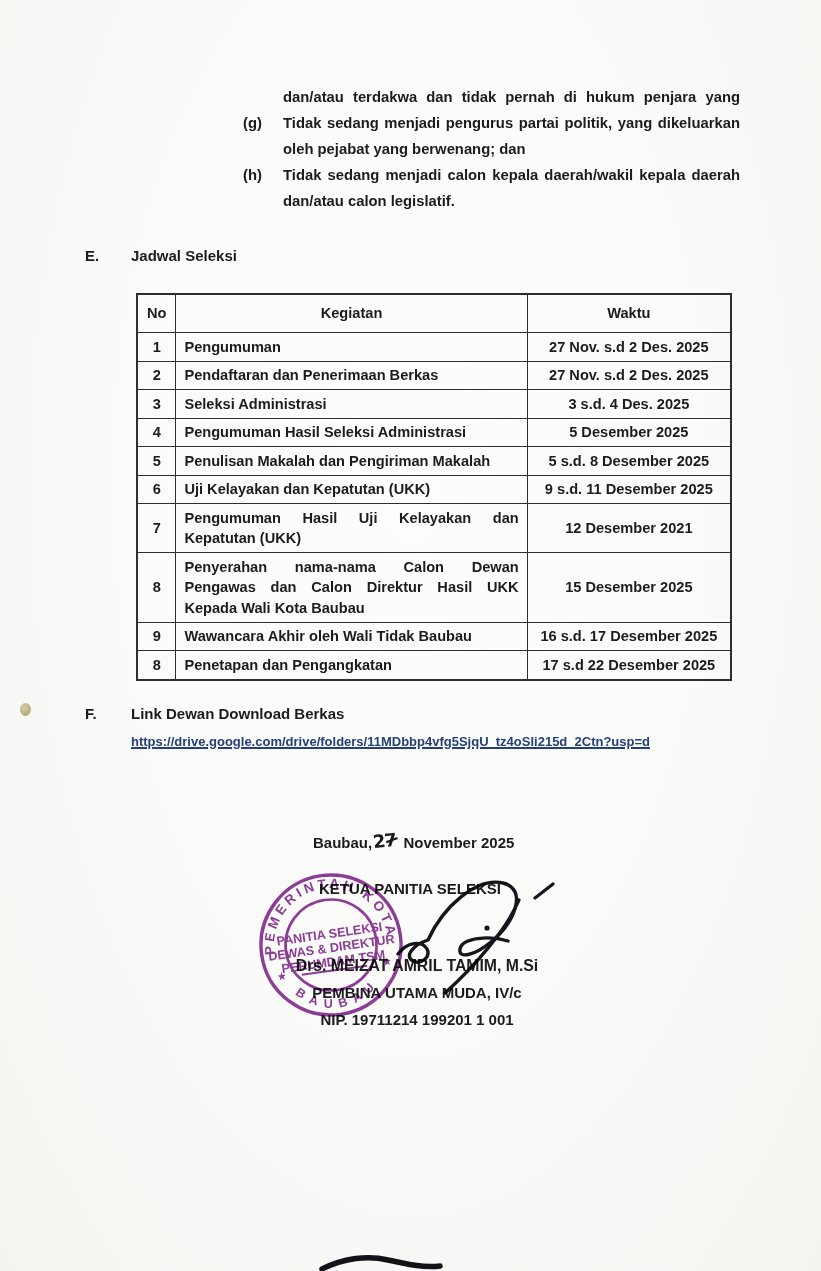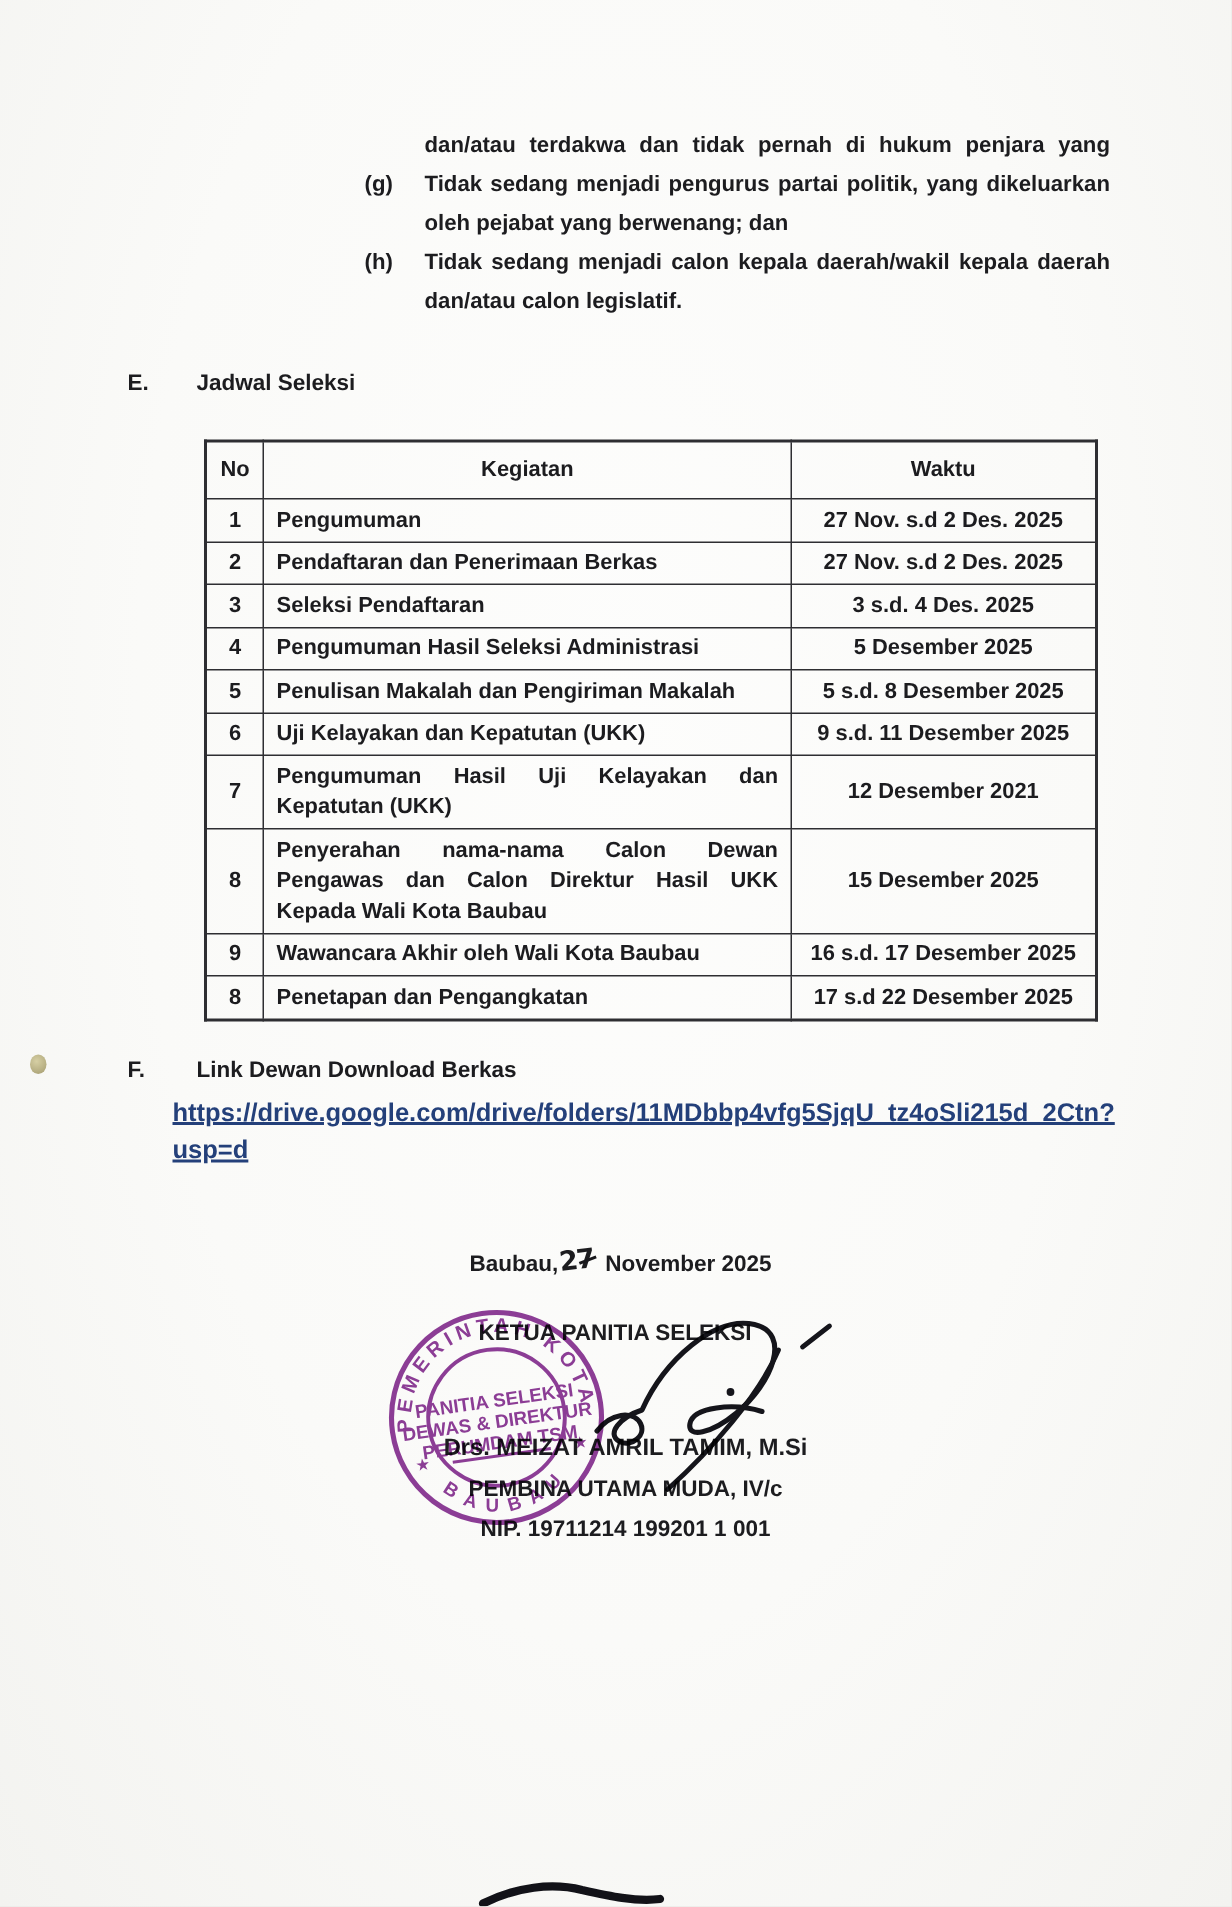--- a/index.html
+++ b/index.html
@@ -33,21 +33,21 @@
   .sched thead th{height:30px;text-align:center;font-weight:600;}
   .col-no{width:38px;}
   .col-keg{width:343px;}
   .col-wak{width:199px;}
   td.c-no{text-align:center;}
   td.c-keg{text-align:left;}
   td.c-keg.justify{text-align:justify;}
   td.c-wak{text-align:center;}
 
   
-  .linkwrap{left:115px;top:729px;width:625px;font-size:17px;font-weight:600;line-height:25px;}
+  .linkwrap{left:131px;top:729px;width:625px;font-size:13px;font-weight:600;line-height:25px;}
   .drive-link{color:#24407a;text-decoration:underline;text-decoration-thickness:1.5px;cursor:pointer;}
   .drive-link span{display:block;}
 
   
   .dateline{left:313px;top:831px;font-size:15px;font-weight:600;white-space:nowrap;}
   .hw-day{display:inline-block;position:relative;font-family:"DejaVu Sans",sans-serif;
           font-size:18px;font-weight:700;transform:rotate(-7deg) translateY(-1px);
           margin:0 3px 0 1px;letter-spacing:-1px;}
   .hw-day .cross{position:absolute;right:-2px;top:10px;width:12px;height:2.4px;
           background:#17171b;transform:rotate(-14deg);}
@@ -120,21 +120,21 @@
           <td class="c-keg">Pengumuman</td>
           <td class="c-wak">27 Nov. s.d 2 Des. 2025</td>
         </tr>
         <tr>
           <td class="c-no">2</td>
           <td class="c-keg">Pendaftaran dan Penerimaan Berkas</td>
           <td class="c-wak">27 Nov. s.d 2 Des. 2025</td>
         </tr>
         <tr>
           <td class="c-no">3</td>
-          <td class="c-keg">Seleksi Pendaftaran</td>
+          <td class="c-keg">Seleksi Administrasi</td>
           <td class="c-wak">3 s.d. 4 Des. 2025</td>
         </tr>
         <tr>
           <td class="c-no">4</td>
           <td class="c-keg">Pengumuman Hasil Seleksi Administrasi</td>
           <td class="c-wak">5 Desember 2025</td>
         </tr>
         <tr>
           <td class="c-no">5</td>
           <td class="c-keg">Penulisan Makalah dan Pengiriman Makalah</td>
@@ -150,21 +150,21 @@
           <td class="c-keg justify">Pengumuman Hasil Uji Kelayakan dan Kepatutan (UKK)</td>
           <td class="c-wak">12 Desember 2021</td>
         </tr>
         <tr>
           <td class="c-no">8</td>
           <td class="c-keg justify">Penyerahan nama-nama Calon Dewan Pengawas dan Calon Direktur Hasil UKK Kepada Wali Kota Baubau</td>
           <td class="c-wak">15 Desember 2025</td>
         </tr>
         <tr>
           <td class="c-no">9</td>
-          <td class="c-keg">Wawancara Akhir oleh Wali Kota Baubau</td>
+          <td class="c-keg">Wawancara Akhir oleh Wali Tidak Baubau</td>
           <td class="c-wak">16 s.d. 17 Desember 2025</td>
         </tr>
         <tr>
           <td class="c-no">8</td>
           <td class="c-keg">Penetapan dan Pengangkatan</td>
           <td class="c-wak">17 s.d 22 Desember 2025</td>
         </tr>
       </tbody>
   </table>
 

